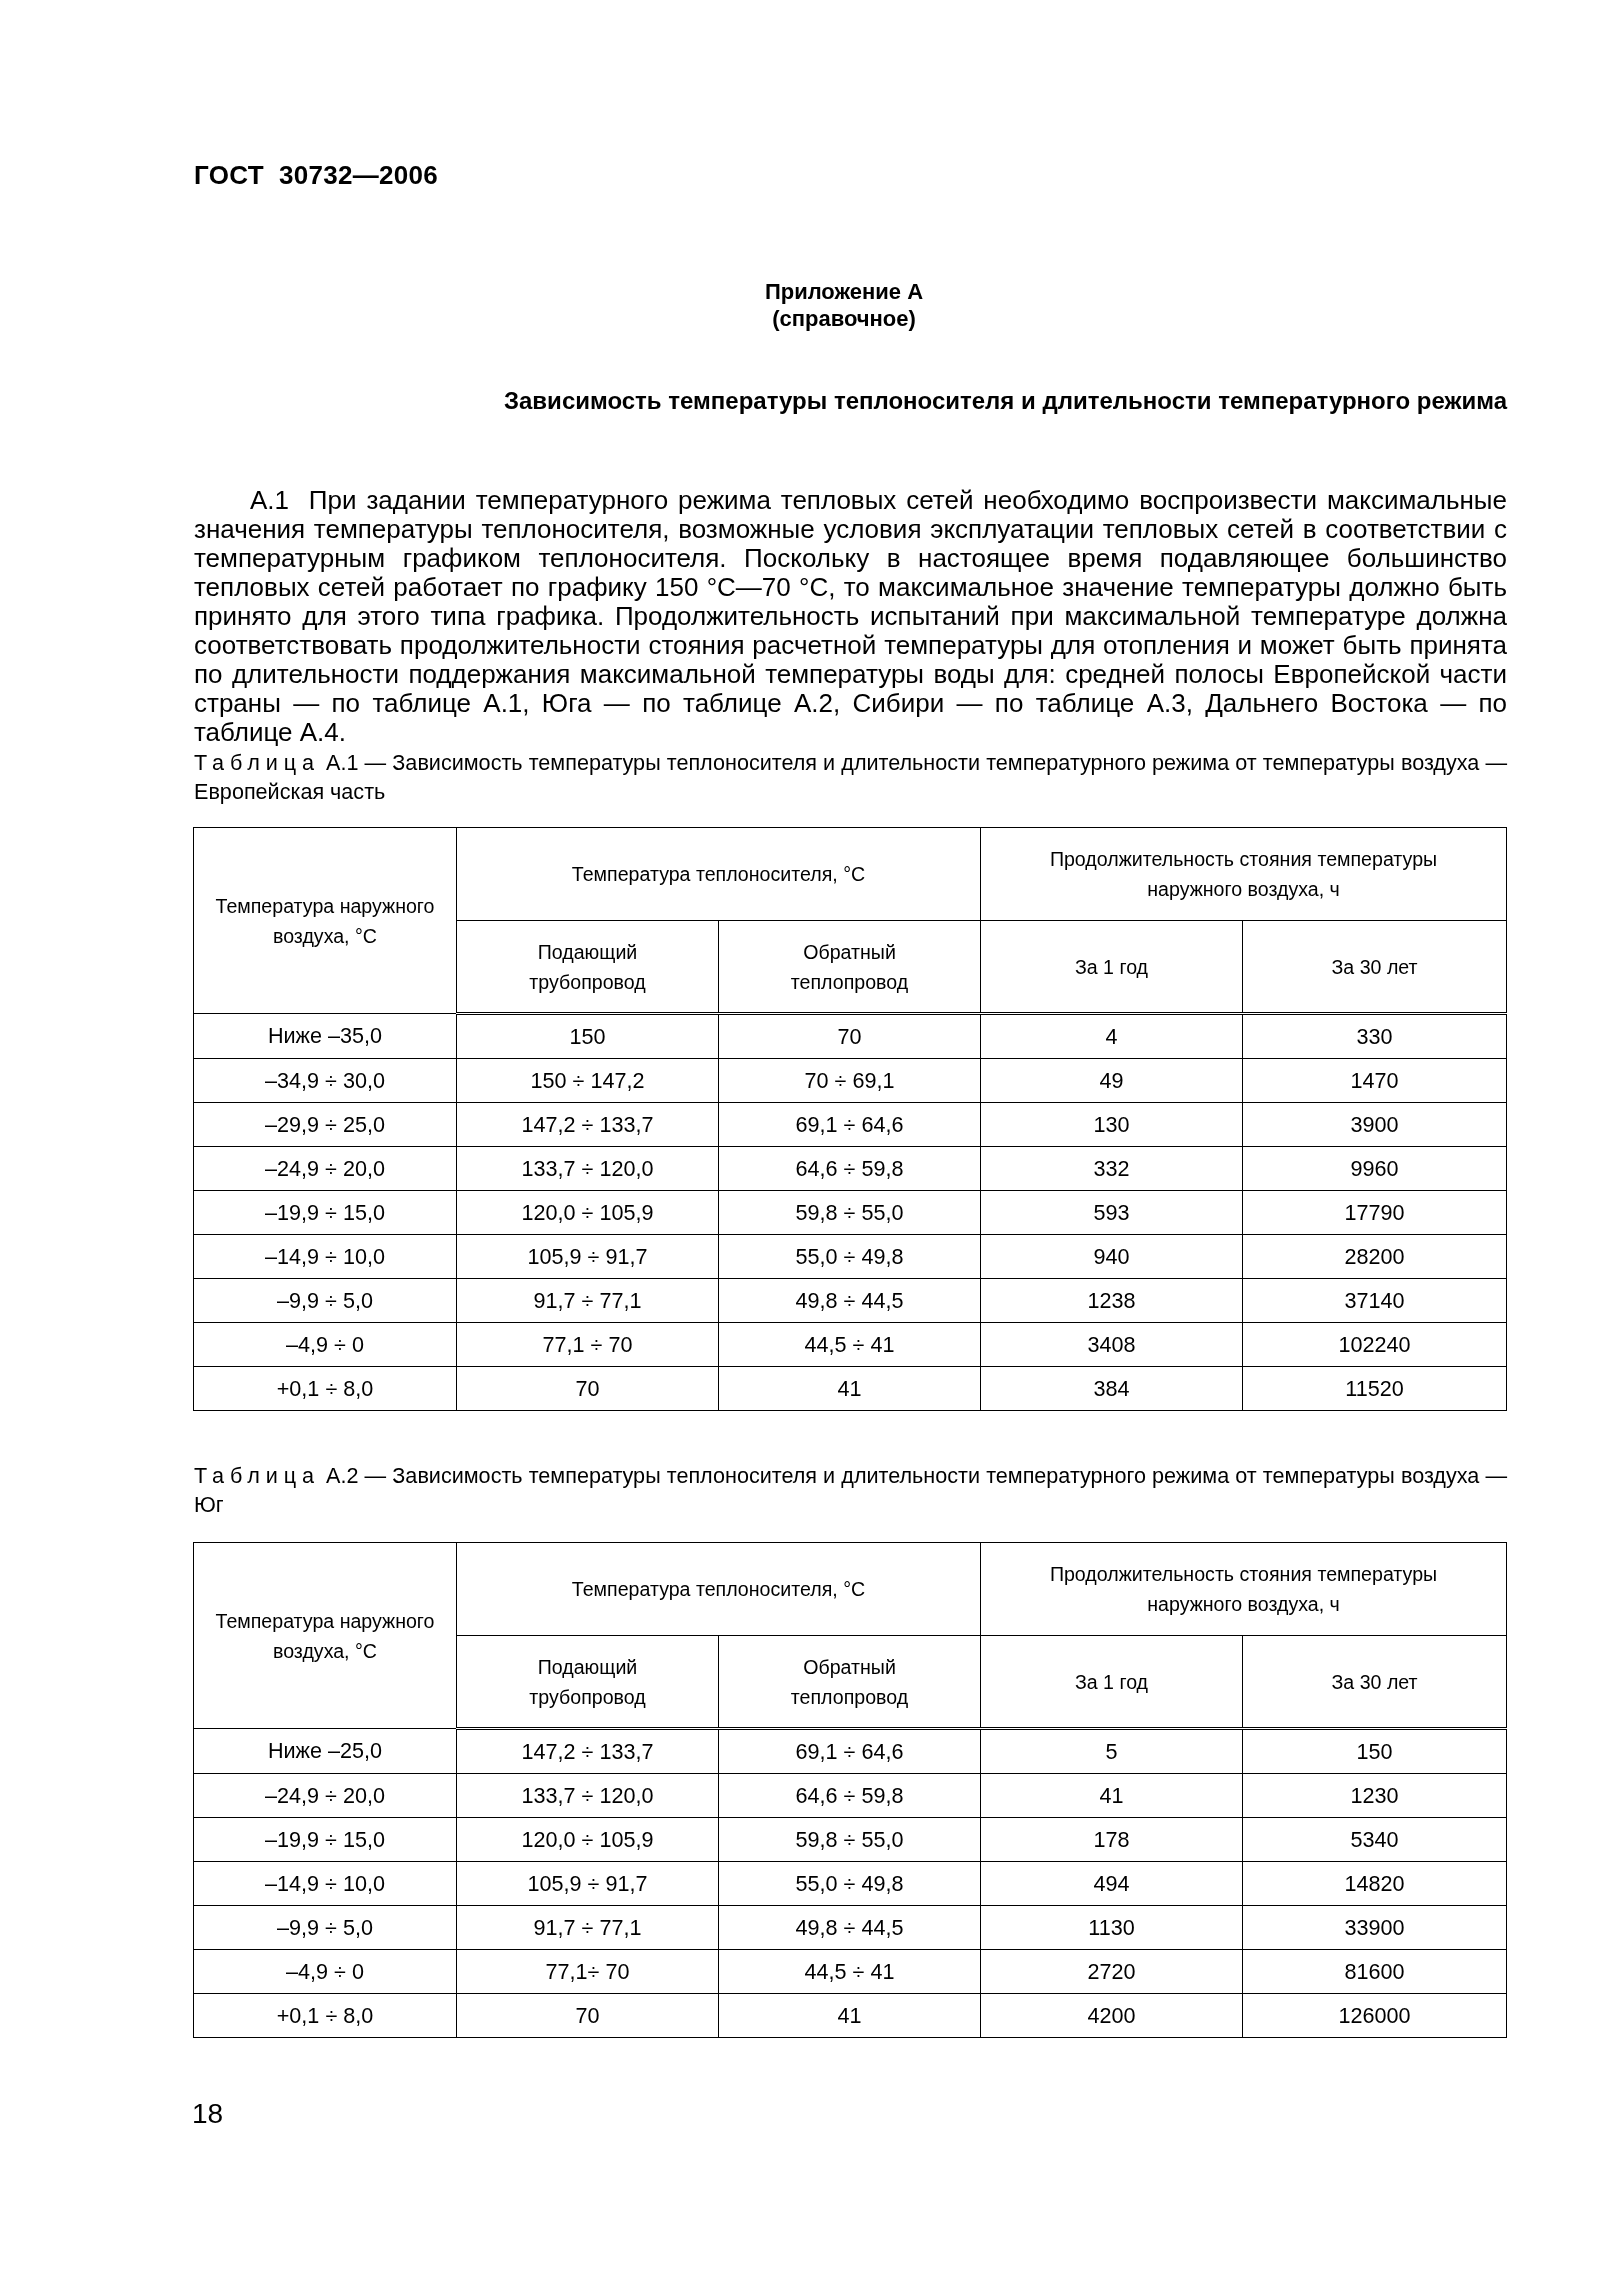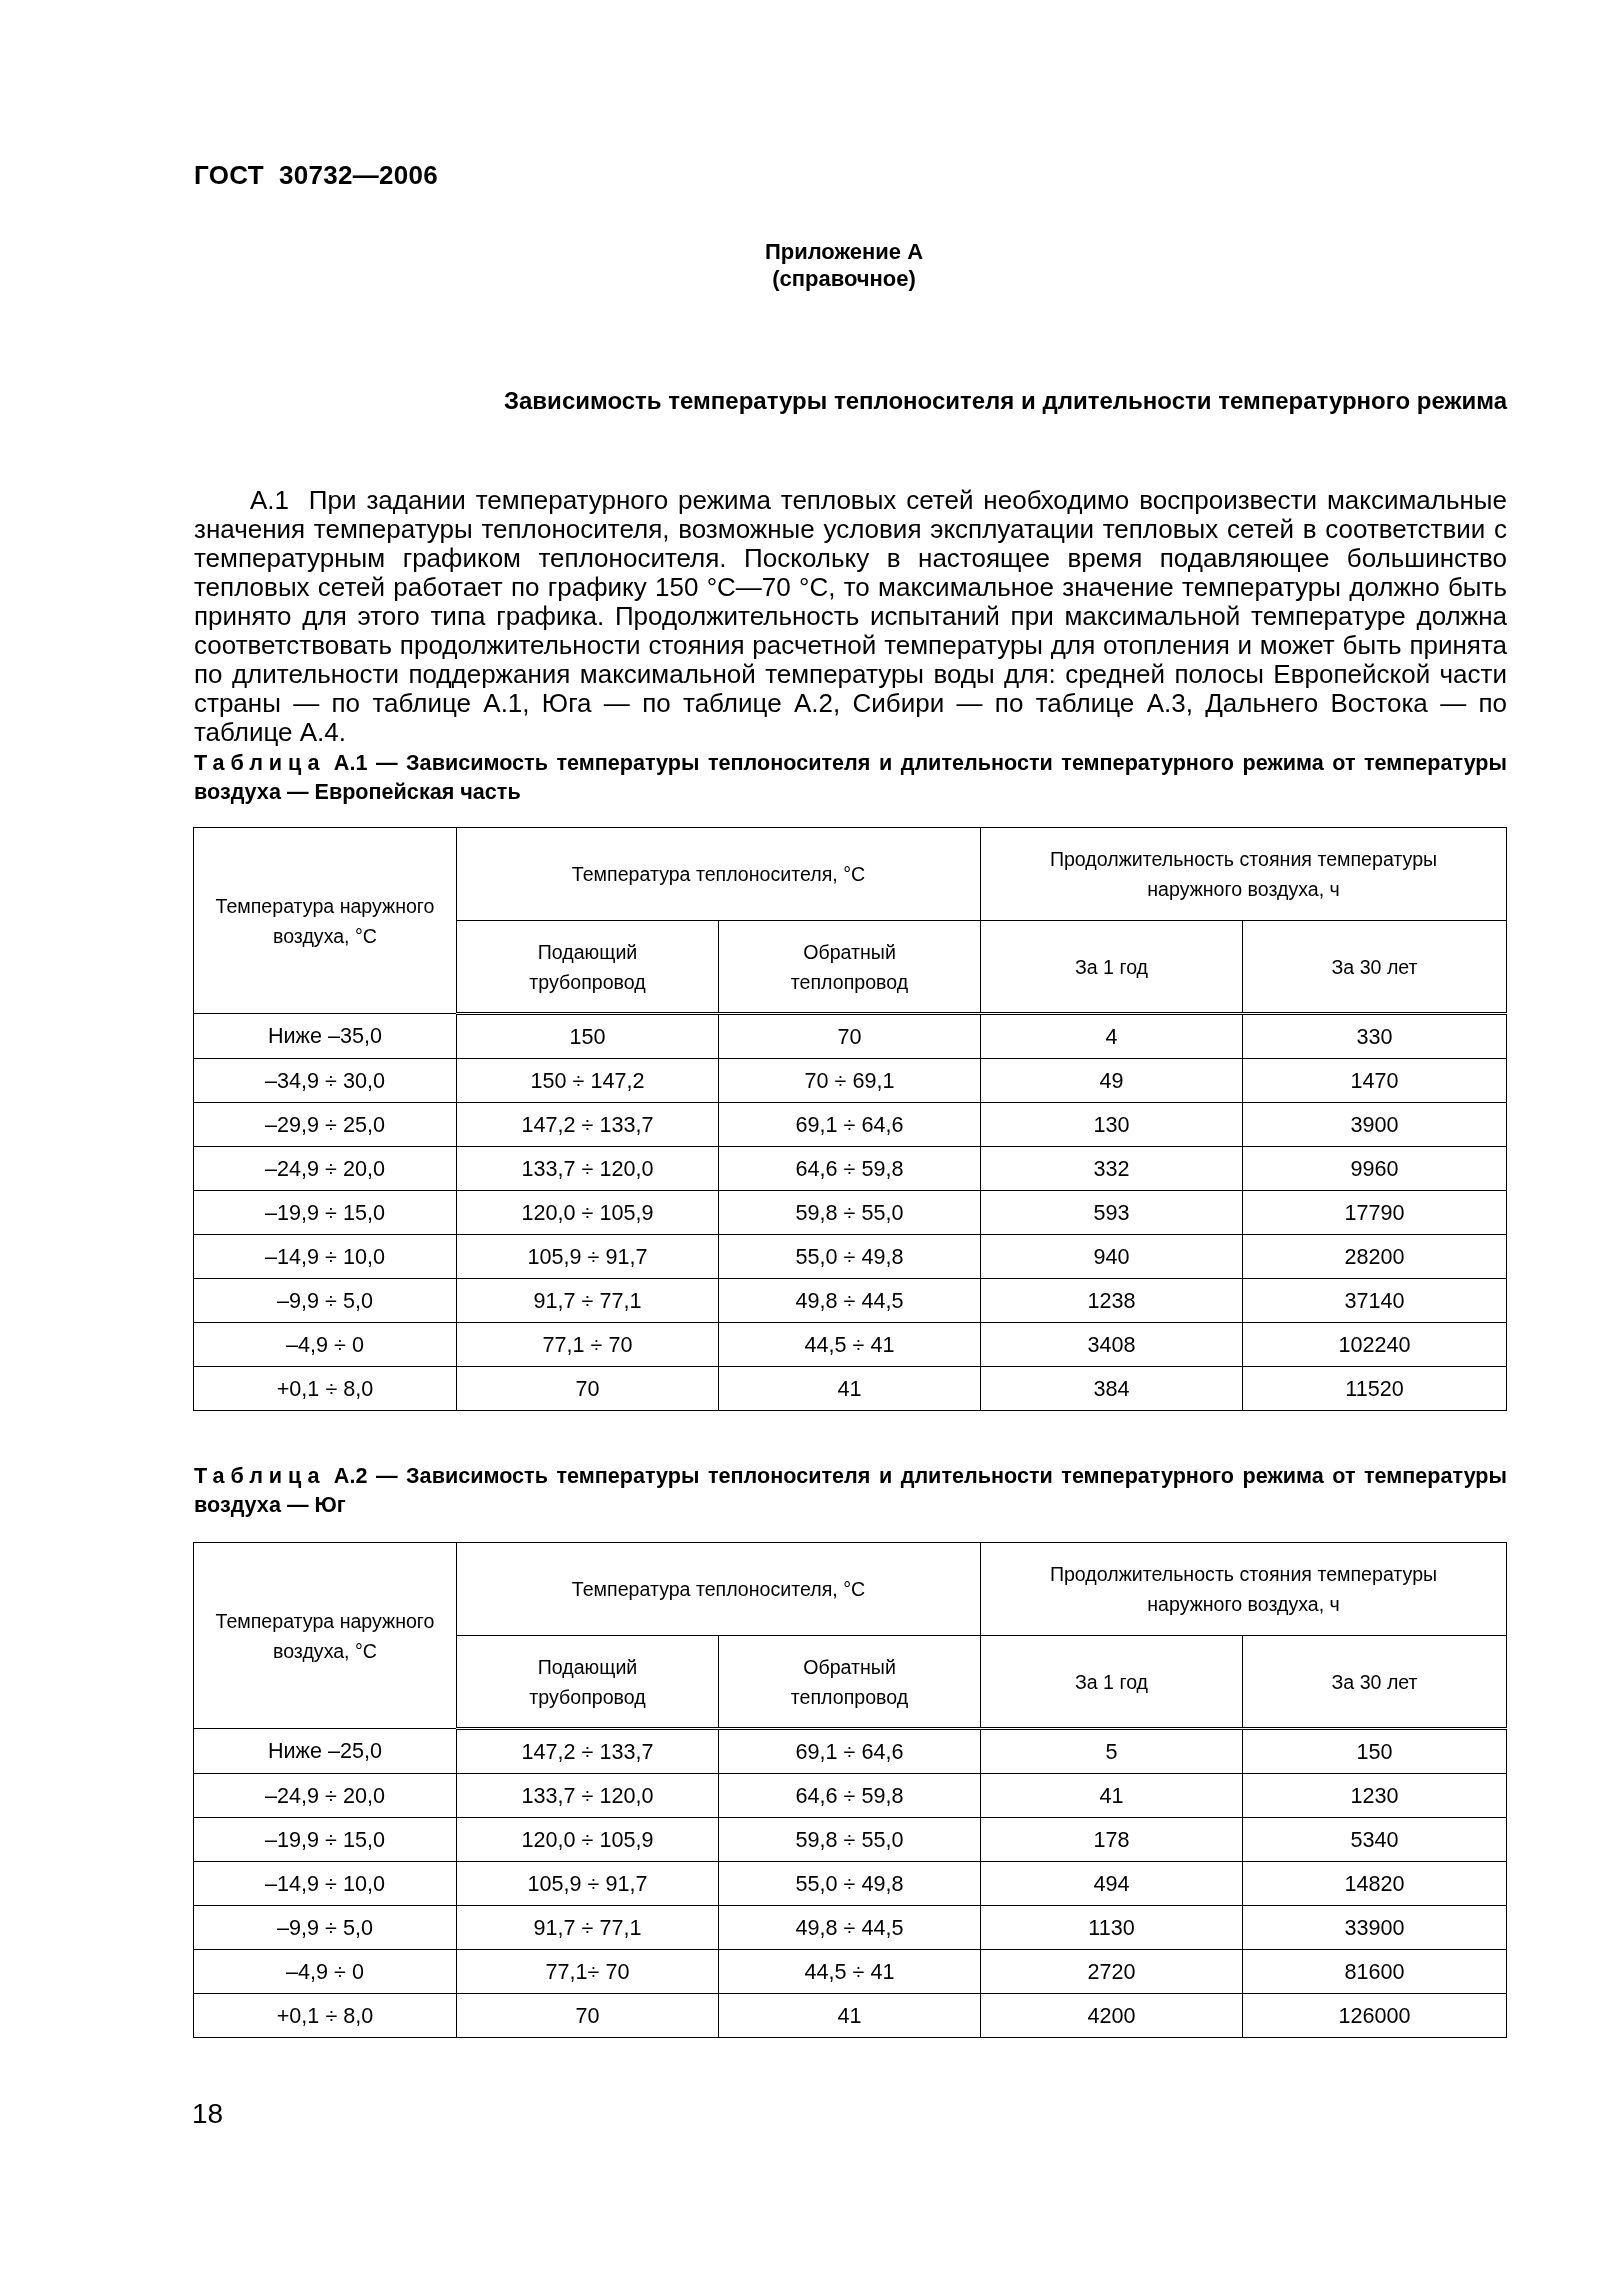--- a/index.html
+++ b/index.html
@@ -1,25 +1,25 @@
 <!DOCTYPE html>
 <html style="font-size:10.5px"><head>
   <meta charset="utf-8">
   <style>
     html, body { margin: 0; padding: 0; background: #ffffff; }
     body { width: 1623px; height: 2295px; position: relative; overflow: hidden; color: #000; font-family: "Liberation Sans", sans-serif; }
     .abs { position: absolute; }
     .doc-id { left: 194px; top: 160px; font-size: 26px; font-weight: bold; letter-spacing: 0.3px; white-space: pre; }
-    .annex { left: 0; width: 1623px; text-align: center; font-weight: bold; font-size: 22px; line-height: 29px; }
+    .annex { left: 0; width: 1623px; text-align: center; font-weight: bold; font-size: 22px; line-height: 29px; margin-top: 40px; }
     .annex-title { top: 237px; left: 713px; width: 262px; }
     .annex-sub { top: 264px; left: 713px; width: 262px; }
     .main-title { left: 194px; width: 1313px; text-align: right; font-weight: bold; font-size: 24px; line-height: 33px; top: 384px; }
     .para { left: 194px; width: 1313px; top: 486px; font-size: 26px; line-height: 29px; text-align: justify; text-align-last: left; }
     .para .indent { display: inline-block; width: 56px; }
-    .caption { left: 194px; width: 1313px; font-size: 21.6px; line-height: 29px; text-align: justify; text-align-last: left; font-weight: bold; }
+    .caption { left: 194px; width: 1313px; font-size: 21.6px; line-height: 29px; text-align: justify; text-align-last: left; }
     .caption .spaced { letter-spacing: 5.9px; }
     .cap-a1 { top: 748px; }
     .cap-a2 { top: 1461px; }
     table.gt { position: absolute; left: 193px; width: 1314px; border-collapse: collapse; table-layout: fixed; font-size: 21.6px; }
     table.gt td { border: 1.3px solid #000; text-align: center; vertical-align: middle; padding: 0 3.9px; }
     table.gt td.thin-left { border-left: 0.7px solid #000; }
     table.gt td.hd { font-size: 19.6px; line-height: 30px; }
     table.gt tr.hdr-bottom td { border-bottom: 3.9px double #000; }
     table.gt tr.data td { height: 43px; }
     .t-a1 { top: 827px; }

